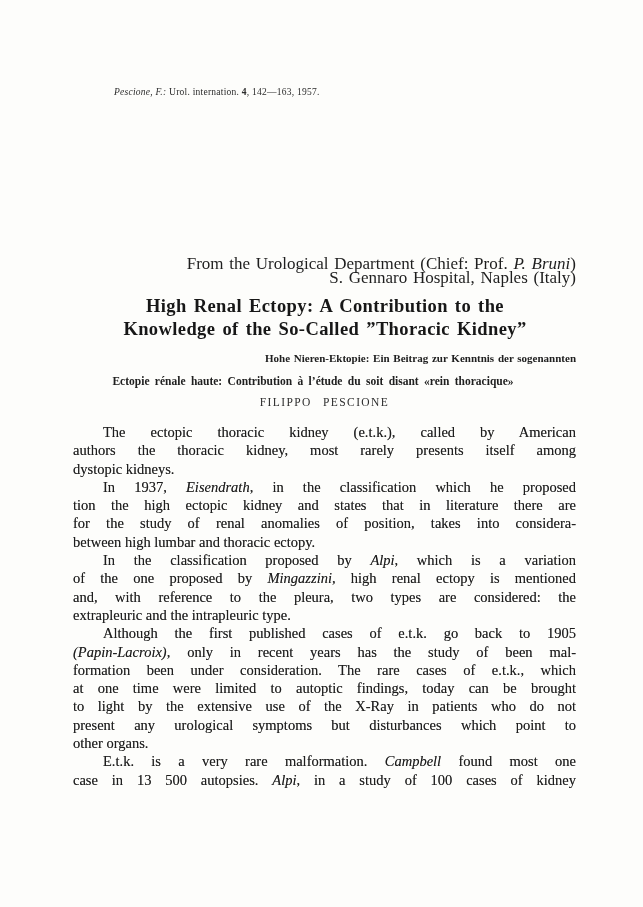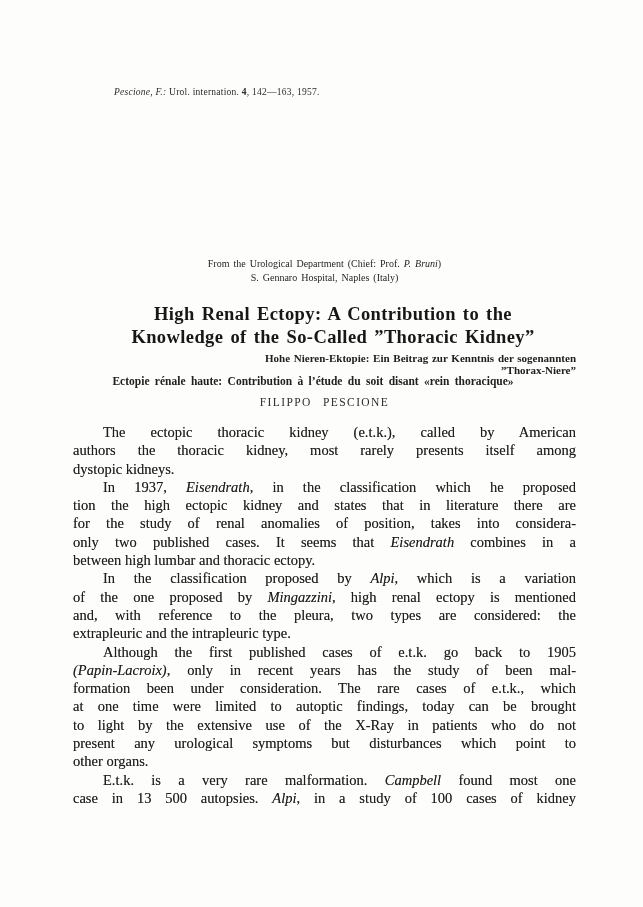--- a/index.html
+++ b/index.html
@@ -23,22 +23,22 @@
     font-size: 9.5px;
     letter-spacing: 0.25px;
     color: #2b2b2b;
     white-space: nowrap;
   }
   .affiliation {
     position: absolute;
     left: 73px;
     top: 257px;
     width: 503px;
-    text-align: center;
-    font-size: 10px;
+    text-align: right;
+    font-size: 17px;
     line-height: 14px;
     word-spacing: 1.5px;
   }
   .title {
     position: absolute;
     left: 36px;
     top: 295px;
     width: 578px;
     text-align: center;
     font-size: 18.5px;
@@ -106,42 +106,40 @@
 
 <div class="page" style="--ink: #1e1e1e; --paper: #fdfdfb;">
 
   <div class="citation"><i>Pescione, F.:</i><span> Urol. internation. </span><span class="b">4</span><span>, 142—163, 1957.</span></div>
 
   <div class="affiliation">
     <div><span>From the Urological Department (Chief: Prof. </span><i>P. Bruni</i><span>)</span></div>
     <div>S. Gennaro Hospital, Naples (Italy)</div>
   </div>
 
-  <h1 class="title" style="margin:8px;">
+  <h1 class="title" style="margin:0;">
     <div>High Renal Ectopy: A Contribution to the</div>
     <div>Knowledge of the So-Called ”Thoracic Kidney”</div>
   </h1>
 
   <div class="sub-de">
     <div>Hohe Nieren-Ektopie: Ein Beitrag zur Kenntnis der sogenannten</div>
-    <div>”Thorax-Niere”</div>
   </div>
 
   <div class="sub-fr">Ectopie rénale haute: Contribution à l’étude du soit disant «rein thoracique»</div>
 
   <div class="author">FILIPPO  PESCIONE</div>
 
   <div class="article-body">
       <div class="bline indent"><span>The ectopic thoracic kidney (e.t.k.), called by American</span></div>
       <div class="bline"><span>authors the thoracic kidney, most rarely presents itself among</span></div>
       <div class="bline last"><span>dystopic kidneys.</span></div>
       <div class="bline indent"><span>In 1937, </span><i>Eisendrath</i><span>, in the classification which he proposed</span></div>
       <div class="bline"><span>tion the high ectopic kidney and states that in literature there are</span></div>
       <div class="bline"><span>for the study of renal anomalies of position, takes into considera-</span></div>
-      <div class="bline"><span>only two published cases. It seems that </span><i>Eisendrath</i><span> combines in a</span></div>
       <div class="bline last"><span>between high lumbar and thoracic ectopy.</span></div>
       <div class="bline indent"><span>In the classification proposed by </span><i>Alpi</i><span>, which is a variation</span></div>
       <div class="bline"><span>of the one proposed by </span><i>Mingazzini</i><span>, high renal ectopy is mentioned</span></div>
       <div class="bline"><span>and, with reference to the pleura, two types are considered: the</span></div>
       <div class="bline last"><span>extrapleuric and the intrapleuric type.</span></div>
       <div class="bline indent"><span>Although the first published cases of e.t.k. go back to 1905</span></div>
       <div class="bline"><i>(Papin-Lacroix)</i><span>, only in recent years has the study of been mal-</span></div>
       <div class="bline"><span>formation been under consideration. The rare cases of e.t.k., which</span></div>
       <div class="bline"><span>at one time were limited to autoptic findings, today can be brought</span></div>
       <div class="bline"><span>to light by the extensive use of the X-Ray in patients who do not</span></div>

